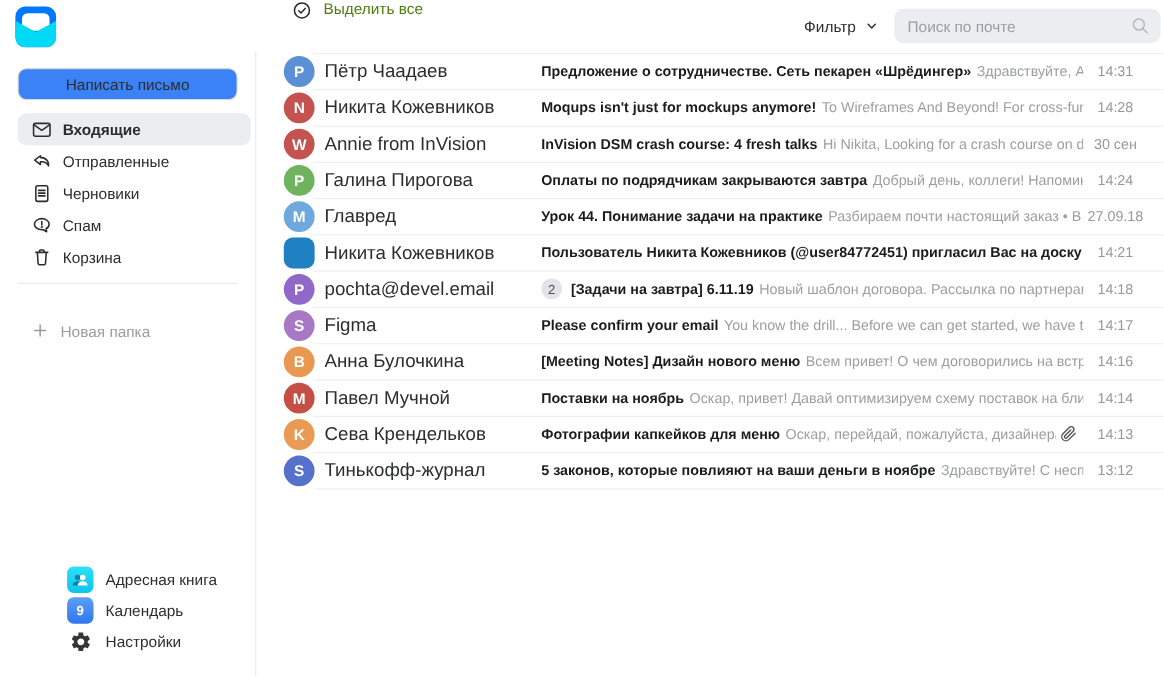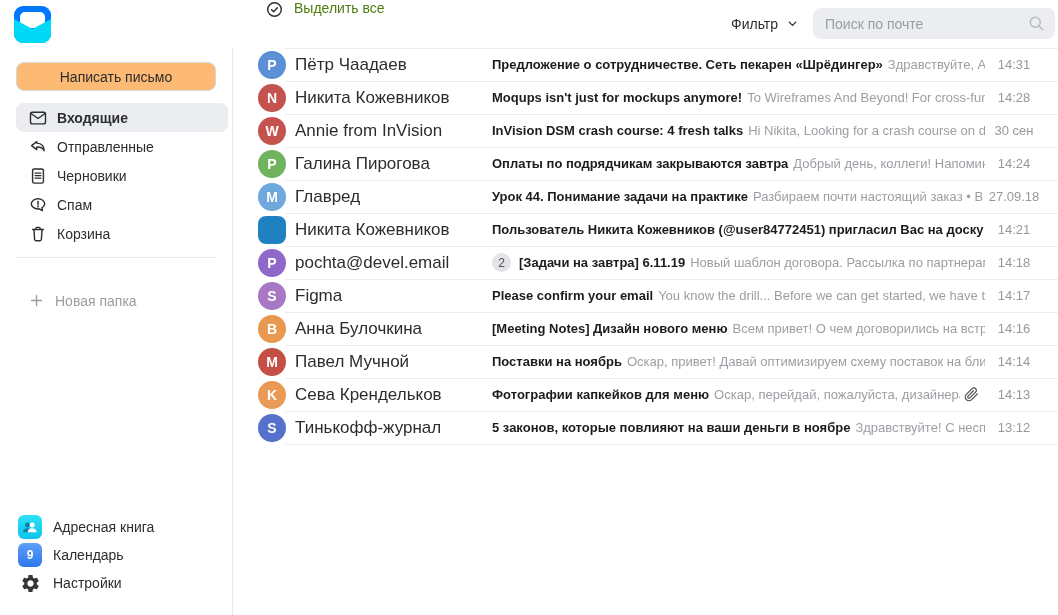--- a/index.html
+++ b/index.html
@@ -9,35 +9,35 @@
   
   .vdivider{position:absolute;left:232px;top:47px;width:1px;height:568px;background:#e7e8ec;}
   .logo{position:absolute;left:14px;top:6px;display:flex;align-items:center;gap:9px;cursor:pointer;}
   .logo-icon{width:37px;height:37px;border-radius:9px;background:#0077ff;position:relative;overflow:hidden;flex:none;}
   .logo-paper{position:absolute;left:6px;top:6px;width:25px;height:16px;background:#fff;border-radius:5px;}
   .logo-flap{position:absolute;left:0;bottom:0;width:100%;height:24px;background:#00d9f5;
              clip-path:polygon(0 0,50% 42%,100% 0,100% 100%,0 100%);}
   .logo-text{font-size:21px;font-weight:700;letter-spacing:-0.4px;color:#000;}
 
   .compose-btn{position:absolute;left:16px;top:62px;width:200px;height:29px;box-sizing:border-box;
-               background:#fdba74;border:1px solid #d6d8dd;border-radius:8px;display:flex;align-items:center;
+               background:#3b82f6;border:1px solid #d6d8dd;border-radius:8px;display:flex;align-items:center;
                justify-content:center;font-size:14px;font-weight:500;color:#2c2d2e;cursor:pointer;}
 
   .folders{position:absolute;left:16px;top:103px;width:212px;}
   .folder-item{height:29px;border-radius:8px;display:flex;align-items:center;gap:9px;padding-left:12px;
                font-size:14px;color:#2c2d2e;cursor:pointer;}
   .folder-item.active{background:#ebedf0;font-weight:700;}
   .folder-item svg{flex:none;}
 
   .h-divider{position:absolute;left:16px;top:257px;width:200px;height:1px;background:#e7e8ec;}
   .new-folder{position:absolute;left:16px;top:266px;height:29px;display:flex;align-items:center;gap:10px;
               padding-left:12px;font-size:14px;color:#9a9da1;cursor:pointer;margin-top:20px;}
 
   .sidebar-bottom{position:absolute;left:18px;top:513px;width:210px;}
-  .bottom-item{height:28px;display:flex;align-items:center;gap:11px;font-size:14px;color:#2c2d2e;cursor:pointer;}
+  .bottom-item{height:28px;display:flex;align-items:center;gap:11px;font-size:14px;color:#2c2d2e;cursor:pointer;margin-left:43px;}
   .app-icon{width:24px;height:24px;border-radius:6px;flex:none;position:relative;display:flex;
             align-items:center;justify-content:center;}
   .addrbook-icon{background:linear-gradient(180deg,#2ee0f7,#0cc4ec);}
   .calendar-icon{background:linear-gradient(180deg,#5d9ef6,#2e77ef);color:#fff;font-size:12px;font-weight:700;}
   .gear-box{width:24px;height:24px;display:flex;align-items:center;justify-content:center;flex:none;}
 
   
   .main{position:absolute;left:233px;top:0;width:825px;height:615px;}
   .toolbar{position:relative;height:47px;}
   .select-all{position:absolute;left:32px;top:0;height:47px;display:flex;align-items:flex-start;gap:10px;

